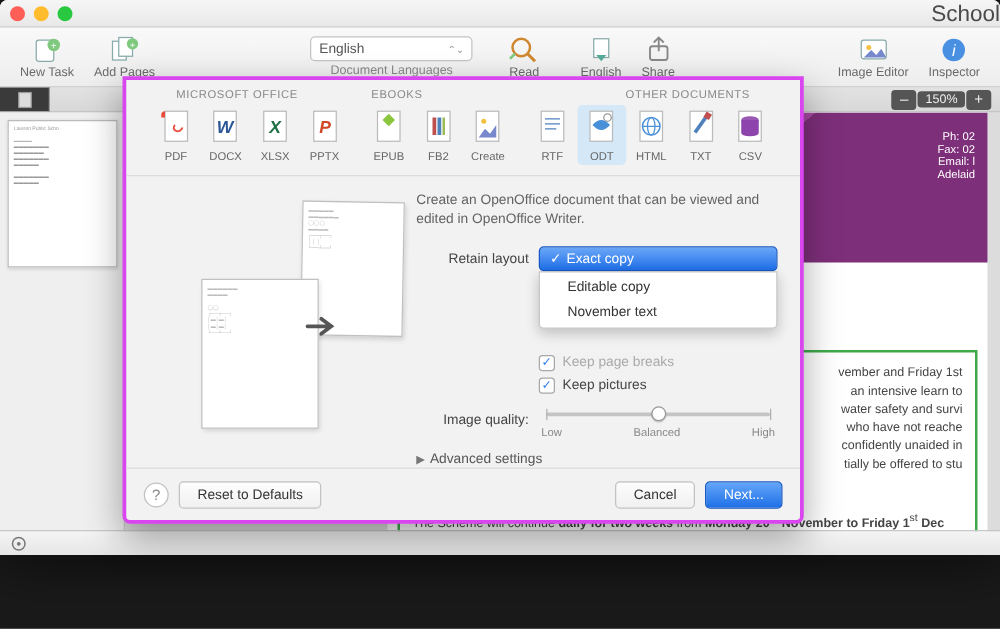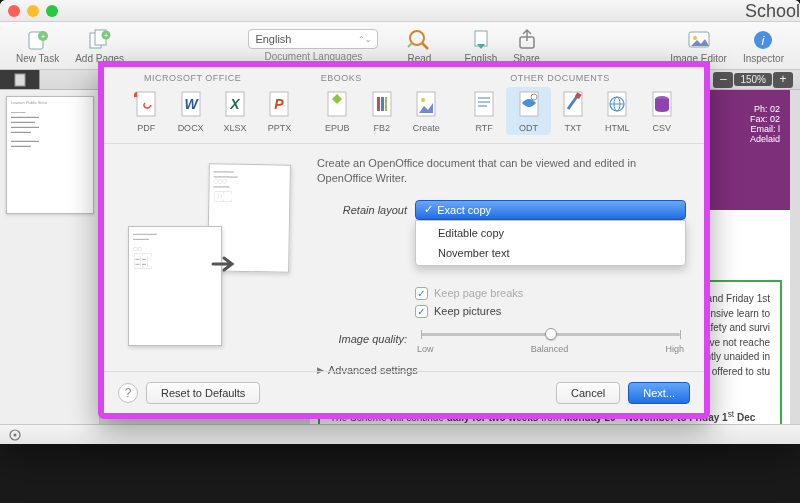--- a/index.html
+++ b/index.html
@@ -32,37 +32,37 @@
 .maincol { flex:1; background:#dcdcdc; position:relative; overflow:hidden;}
 .doc { position:absolute; top:0; left:210px; width:480px; height:100%; background:#fff; }
 .doc-purple{height:120px;background:#9b3d97;background:linear-gradient(140deg,#a84aa4 55%,#7e2f7a 55%);color:#fff;font-size:9px;text-align:right;padding:14px 10px;}
 .doc-green{border:2px solid #3fa94a;margin:70px 8px 8px 8px;padding:10px;font-size:10px;color:#444;line-height:1.45;}
 .doc-green b{font-weight:bold;}
 
 .statusbar { position:absolute; left:0; right:0; bottom:0; height:20px; background:linear-gradient(#f4f4f4,#e6e6e6); border-top:1px solid #c8c8c8; }
 .gear{position:absolute;left:8px;top:3px;width:14px;height:14px;}
 
 
-.sheet { position:absolute; top:61px; left:98px; width:612px; height:358px; background:#f2f2f2; border:6px solid #d946ef; border-radius:0 0 6px 6px; box-shadow:0 12px 30px rgba(0,0,0,.35); }
+.sheet { position:absolute; top:61px; left:98px; width:545px; height:358px; background:#f2f2f2; border:3px solid #d946ef; border-radius:0 0 6px 6px; box-shadow:0 12px 30px rgba(0,0,0,.35); }
 .cat-head { display:flex; justify-content:space-around; font-size:9px; color:#888; letter-spacing:.5px; padding:6px 40px 0 40px; }
-.cat-head span:nth-child(1){flex-basis:34%;} .cat-head span:nth-child(2){flex-basis:26%;} .cat-head span:nth-child(3){flex-basis:40%;text-align:center;}
+.cat-head span:nth-child(1){flex-basis:34%;} .cat-head span:nth-child(2){flex-basis:26%;} .cat-head span:nth-child(3){flex-basis:40%;text-align:right;}
 .fmtrow { display:flex; gap:0; padding:4px 20px 8px 20px; border-bottom:1px solid #dcdcdc; }
 .fmt { width:46px; display:flex; flex-direction:column; align-items:center; font-size:9px; color:#666; padding:2px; border-radius:4px;}
 .fmt.sel{background:#d4e8f7;}
 .fmt svg{width:30px;height:34px;}
-.sheet-body { display:flex; padding:12px 18px 8px 18px; gap:25px; }
+.sheet-body { display:flex; padding:12px 18px 8px 18px; gap:8px;margin-left:36px; }
 .preview { width:170px; height:180px; position:relative;}
 .preview .page{position:absolute;background:#fff;border:1px solid #c0c0c0;box-shadow:1px 2px 4px rgba(0,0,0,.15);font-size:4px;color:#bbb;padding:4px;}
 .preview .p1{top:70px;left:6px;width:94px;height:120px;}
 .preview .p2{top:8px;left:86px;width:82px;height:108px;transform:rotate(1deg);}
 .preview .arrow{position:absolute;top:95px;left:88px;width:26px;height:26px;}
 .opts { flex:1; font-size:11px; color:#444; }
 .desc{color:#636363;margin-bottom:14px;line-height:1.35;}
 .row{display:flex;align-items:center;margin:6px 0;}
-.row label{width:90px;text-align:right;margin-right:8px;font-style:italic;}
+.row label{width:90px;text-align:right;margin-right:8px;}
 .dd{position:relative;flex:1;}
 .dd-btn{height:20px;background:linear-gradient(#6ba7f7,#1f6fe8);border:1px solid #1758c4;border-radius:4px;color:#fff;font-size:11px;padding:0 8px;display:flex;align-items:center;}
 .dd-btn .chk{margin-right:4px;}
 .dd-menu{position:absolute;top:20px;left:0;right:0;background:#fff;border:1px solid #c8c8c8;border-radius:0 0 4px 4px;box-shadow:0 4px 10px rgba(0,0,0,.2);padding:2px 0;z-index:10;}
 .dd-item{padding:4px 22px;font-size:11px;color:#333;cursor:default;}
 .chkline{display:flex;align-items:center;gap:6px;margin:5px 0 5px 98px;font-size:11px;}
 .chkline.disabled{color:#aaa;}
 .chkbox{width:13px;height:13px;border:1px solid #a8a8a8;border-radius:3px;background:#fff;display:inline-flex;align-items:center;justify-content:center;font-size:10px;color:#2e7cf6;}
 .chkbox.on{background:#fff;}
 .slider-wrap{margin:6px 0 2px 0;}
@@ -285,33 +285,33 @@
         <svg viewBox="0 0 30 34">
           <rect x="6" y="3" width="18" height="24" fill="#fff" stroke="#bbb"></rect>
           <path d="M8 14 Q15 6 22 14 Q15 22 8 14" fill="#4a90d9"></path>
           <circle cx="20" cy="8" r="3" fill="#fff" stroke="#999"></circle>
         </svg>
         <span>ODT</span>
       </div>
     <div class="fmt">
         <svg viewBox="0 0 30 34">
           <rect x="6" y="3" width="18" height="24" fill="#fff" stroke="#bbb"></rect>
-          <path d="M20 6 L10 20" stroke="#4f81bd" stroke-width="3"></path>
-          <rect x="18" y="4" width="5" height="5" fill="#c0504d" transform="rotate(30 20 6)"></rect>
-        </svg>
-        <span>TXT</span>
-      </div>
-    <div class="fmt">
-        <svg viewBox="0 0 30 34">
-          <rect x="6" y="3" width="18" height="24" fill="#fff" stroke="#bbb"></rect>
           <circle cx="15" cy="15" r="7" fill="none" stroke="#4a90d9" stroke-width="1.2"></circle>
           <ellipse cx="15" cy="15" rx="3" ry="7" fill="none" stroke="#4a90d9"></ellipse>
           <line x1="8" y1="15" x2="22" y2="15" stroke="#4a90d9"></line>
         </svg>
         <span>HTML</span>
+      </div>
+    <div class="fmt">
+        <svg viewBox="0 0 30 34">
+          <rect x="6" y="3" width="18" height="24" fill="#fff" stroke="#bbb"></rect>
+          <path d="M20 6 L10 20" stroke="#4f81bd" stroke-width="3"></path>
+          <rect x="18" y="4" width="5" height="5" fill="#c0504d" transform="rotate(30 20 6)"></rect>
+        </svg>
+        <span>TXT</span>
       </div>
     <div class="fmt">
         <svg viewBox="0 0 30 34">
           <rect x="6" y="3" width="18" height="24" fill="#fff" stroke="#bbb"></rect>
           <ellipse cx="15" cy="10" rx="7" ry="3" fill="#9b59b6"></ellipse>
           <path d="M8 10 V20 Q8 23 15 23 Q22 23 22 20 V10" fill="#8e44ad"></path>
         </svg>
         <span>CSV</span>
       </div>
   </div>

